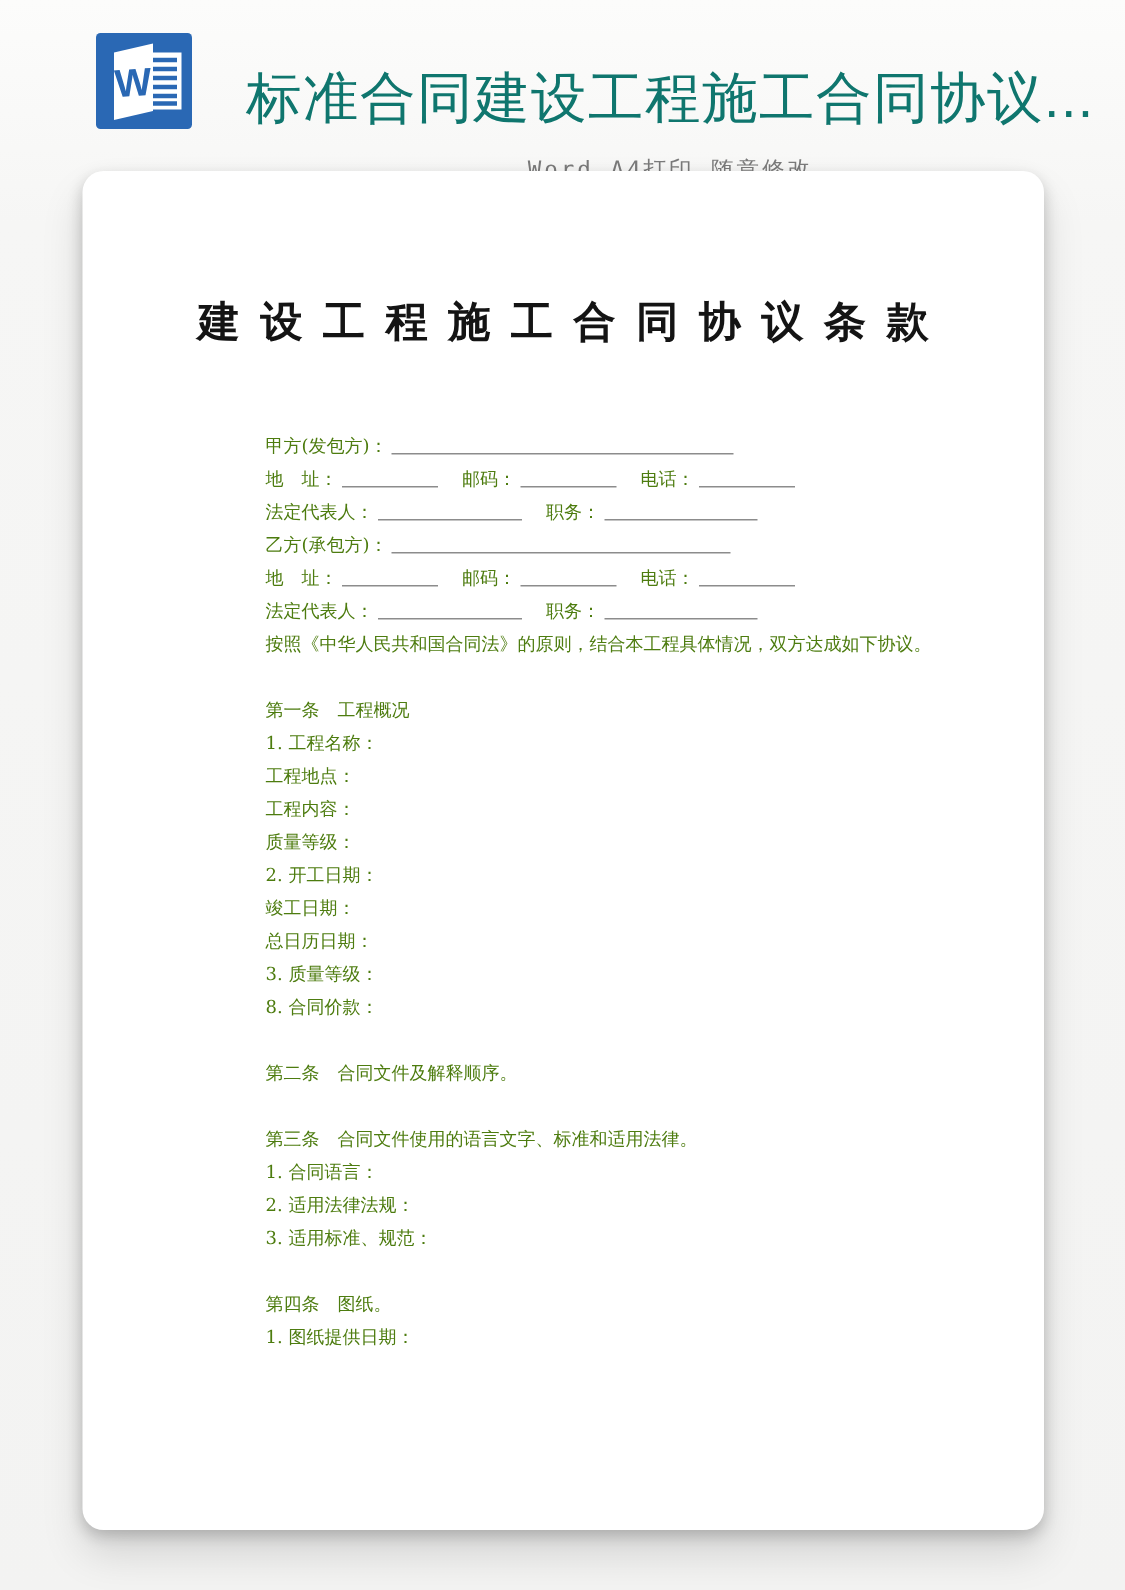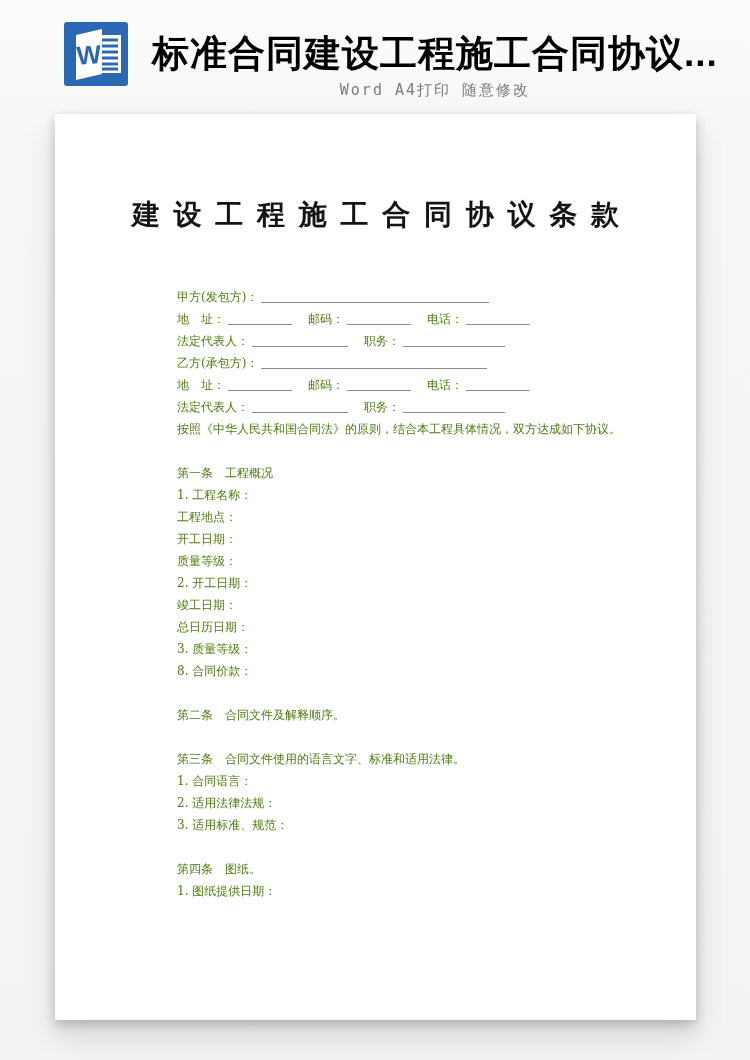--- a/index.html
+++ b/index.html
@@ -9,33 +9,34 @@
     font-family:"Liberation Sans",sans-serif;
     overflow:hidden;
   }
   .screen{position:relative;width:750px;height:1060px;}
 
   
   .hdr{position:absolute;left:64px;top:22px;display:flex;align-items:flex-start;gap:20px;}
   .word-icon{width:64px;height:64px;flex:0 0 64px;}
   .hdr-text{padding-top:6px;}
   .hdr-title{
-    margin:4px;font-size:37px;line-height:44px;font-weight:700;color:#000000;
+    margin:16px;font-size:37px;line-height:44px;font-weight:400;color:#0f766e;
     white-space:nowrap;letter-spacing:1px;font-family:"Liberation Sans",sans-serif;
   }
   .hdr-sub{
     margin-top:5px;text-align:center;
     font-family:"DejaVu Sans Mono","Liberation Mono",monospace;
     font-size:15px;color:#7b7b7b;letter-spacing:2px;
   }
 
   
   .page{
     position:absolute;left:55px;top:114px;width:641px;height:906px;background:#fff;
     box-shadow:0 4px 10px rgba(0,0,0,.20),0 16px 28px rgba(0,0,0,.13);
+    border-radius:14px;
   }
   .doc-title{
     position:absolute;left:0;right:0;top:82px;margin:0;text-align:center;
     font-family:"DejaVu Serif","Liberation Serif",serif;
     font-weight:700;font-size:28px;color:#141414;word-spacing:4px;white-space:nowrap;
   }
   .doc-body{
     position:absolute;left:122px;top:172px;width:478px;
     font-family:"DejaVu Serif","Liberation Serif",serif;
     font-size:12px;color:#4d7c0f;
@@ -83,21 +84,21 @@
         <div class="line"><span class="seg">地　址：</span><span class="blank" style="width: 64px;"></span><span class="seg gap">邮码：</span><span class="blank" style="width: 64px;"></span><span class="seg gap">电话：</span><span class="blank" style="width: 64px;"></span></div>
         <div class="line"><span class="seg">法定代表人：</span><span class="blank" style="width: 96px;"></span><span class="seg gap">职务：</span><span class="blank" style="width: 102px;"></span></div>
         <div class="line"><span class="seg">乙方(承包方)：</span><span class="blank" style="width: 226px;"></span></div>
         <div class="line"><span class="seg">地　址：</span><span class="blank" style="width: 64px;"></span><span class="seg gap">邮码：</span><span class="blank" style="width: 64px;"></span><span class="seg gap">电话：</span><span class="blank" style="width: 64px;"></span></div>
         <div class="line"><span class="seg">法定代表人：</span><span class="blank" style="width: 96px;"></span><span class="seg gap">职务：</span><span class="blank" style="width: 102px;"></span></div>
         <div class="line">按照《中华人民共和国合同法》的原则，结合本工程具体情况，双方达成如下协议。</div>
         <div class="line">&nbsp;</div>
         <div class="line">第一条　工程概况</div>
         <div class="line">1. 工程名称：</div>
         <div class="line">工程地点：</div>
-        <div class="line">开工日期：</div>
+        <div class="line">工程内容：</div>
         <div class="line">质量等级：</div>
         <div class="line">2. 开工日期：</div>
         <div class="line">竣工日期：</div>
         <div class="line">总日历日期：</div>
         <div class="line">3. 质量等级：</div>
         <div class="line">8. 合同价款：</div>
         <div class="line">&nbsp;</div>
         <div class="line">第二条　合同文件及解释顺序。</div>
         <div class="line">&nbsp;</div>
         <div class="line">第三条　合同文件使用的语言文字、标准和适用法律。</div>

